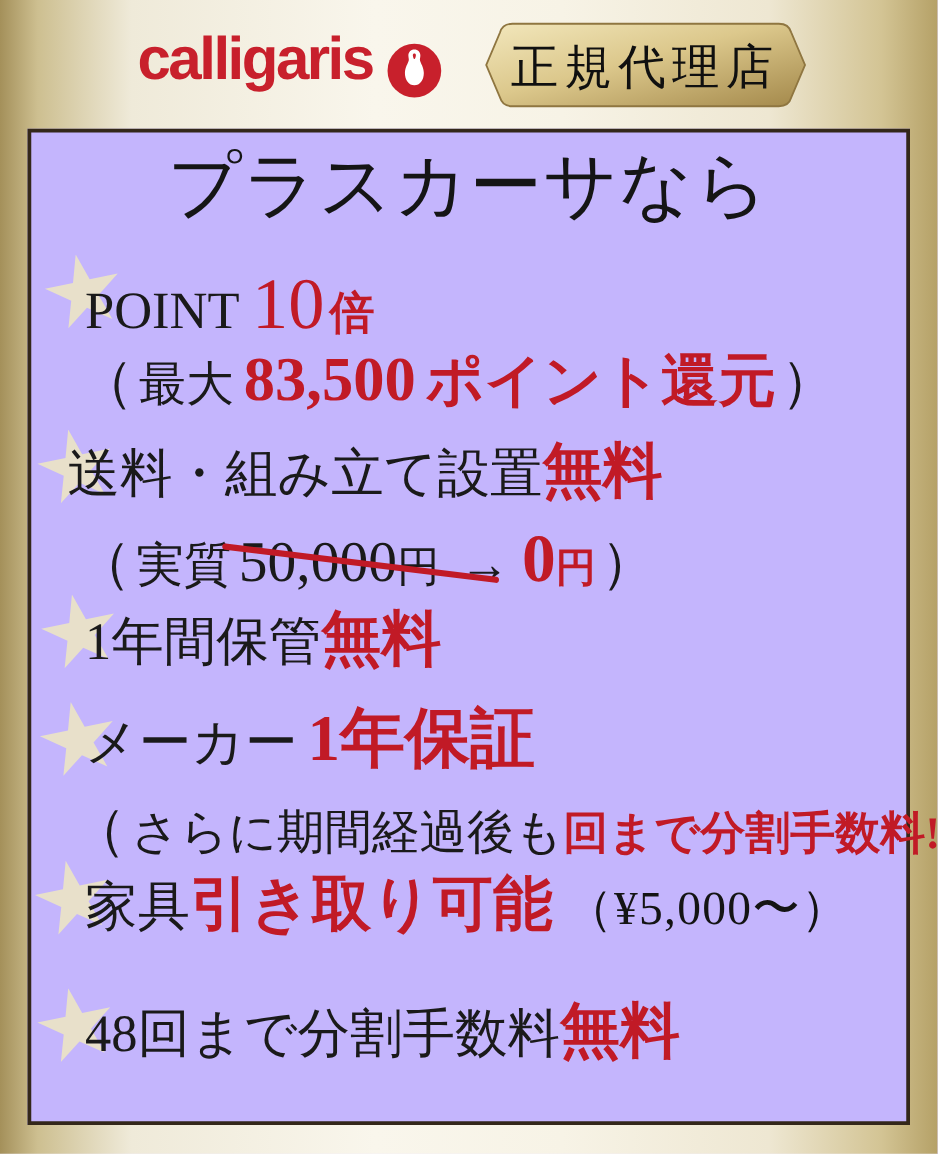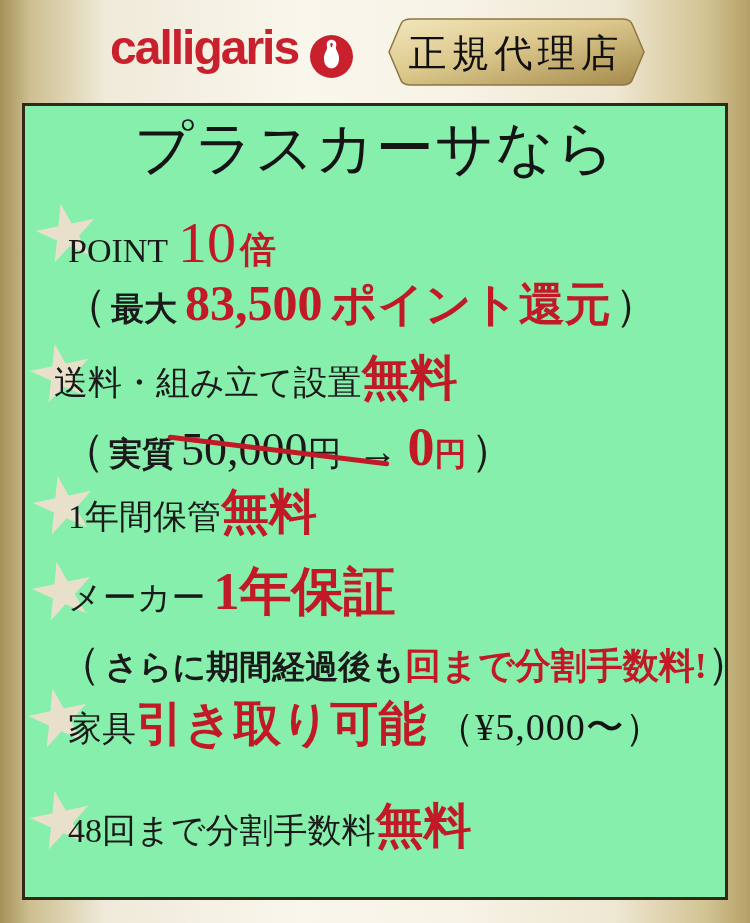--- a/index.html
+++ b/index.html
@@ -13,35 +13,35 @@
   .logo-text{
     position:absolute;left:110px;top:24px;
     font-family:"Liberation Sans","DejaVu Sans",sans-serif;
     font-weight:bold;font-size:48px;letter-spacing:-2px;color:#c8202c;line-height:1;
   }
   .logo-mark{position:absolute;left:309px;top:34px;width:45px;height:45px;}
   .badge{position:absolute;left:385px;top:16px;width:263px;height:72px;}
   
   .panel{
     position:absolute;left:22px;top:103px;width:700px;height:791px;
-    background:#86efac;border:3px solid #33271a;
+    background:#c4b5fd;border:3px solid #33271a;
   }
   .panel-title{
     position:absolute;left:0;top:8px;width:100%;text-align:center;
     font-size:58px;color:#151515;letter-spacing:1px;line-height:1.2;white-space:nowrap;z-index:2;
   }
   .line{position:absolute;display:flex;align-items:baseline;white-space:nowrap;z-index:2;line-height:1;}
   .b{color:#1a1a1a;font-weight:normal;}
   .r{color:#c11a26;font-weight:bold;text-align:right;}
-  .t-main{font-size:34px;text-align:center;}
+  .t-main{font-size:42px;text-align:center;}
   .t-redmain{font-size:48px;}
   .t-redbig{font-size:52px;}
   .t-num10{font-size:58px;font-weight:normal;margin:0 4px 0 10px;}
   .t-unit{font-size:36px;}
-  .t-sub{font-size:33px;font-weight:bold;}
+  .t-sub{font-size:38px;}
   .t-subnum{font-size:50px;font-weight:bold;margin:0 8px;}
   .t-subred{font-size:46px;}
   .t-subred2{font-size:36px;}
   .paren{font-size:44px;font-weight:normal;color:#1a1a1a;margin:0 4px;}
   .t-50k{font-size:46px;}
   .t-yen{font-size:34px;}
   .t-arrow{font-size:40px;color:#1a1a1a;margin:0 10px;font-weight:normal;}
   .t-zero{font-size:54px;}
   .t-yenred{font-size:32px;font-weight:bold;}
   .t-note{font-size:38px;color:#141414;font-weight:normal;margin-left:10px;letter-spacing:1px;}

